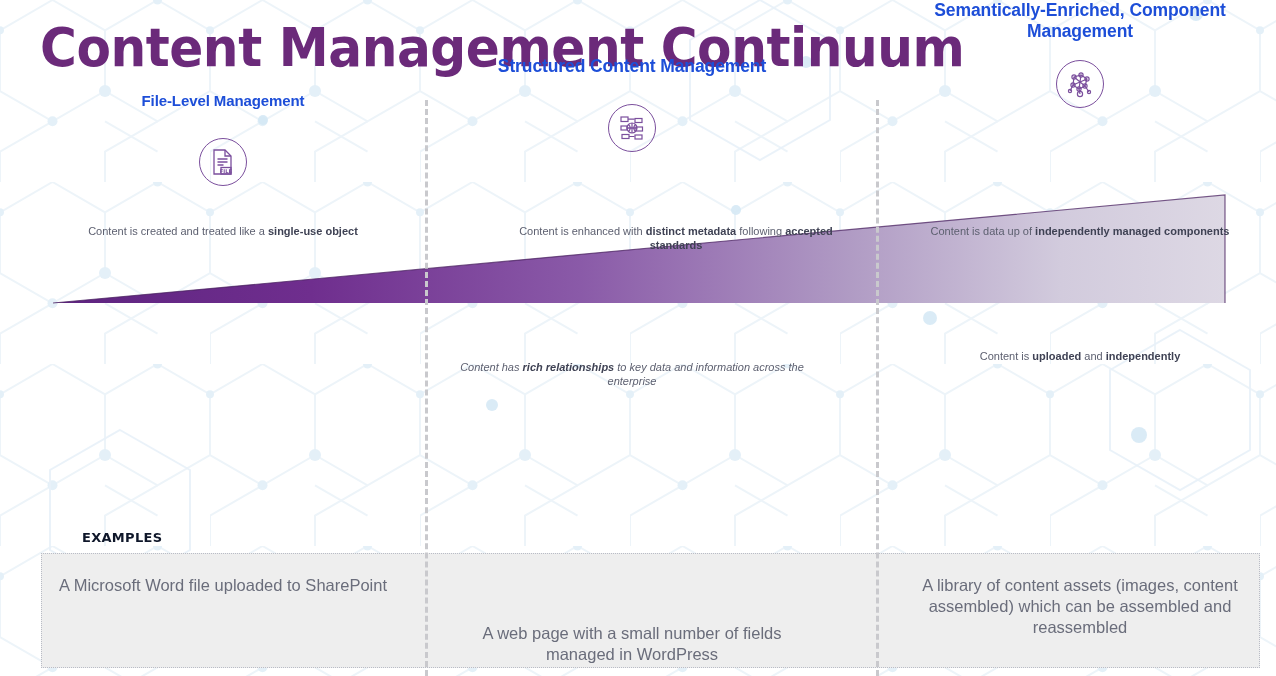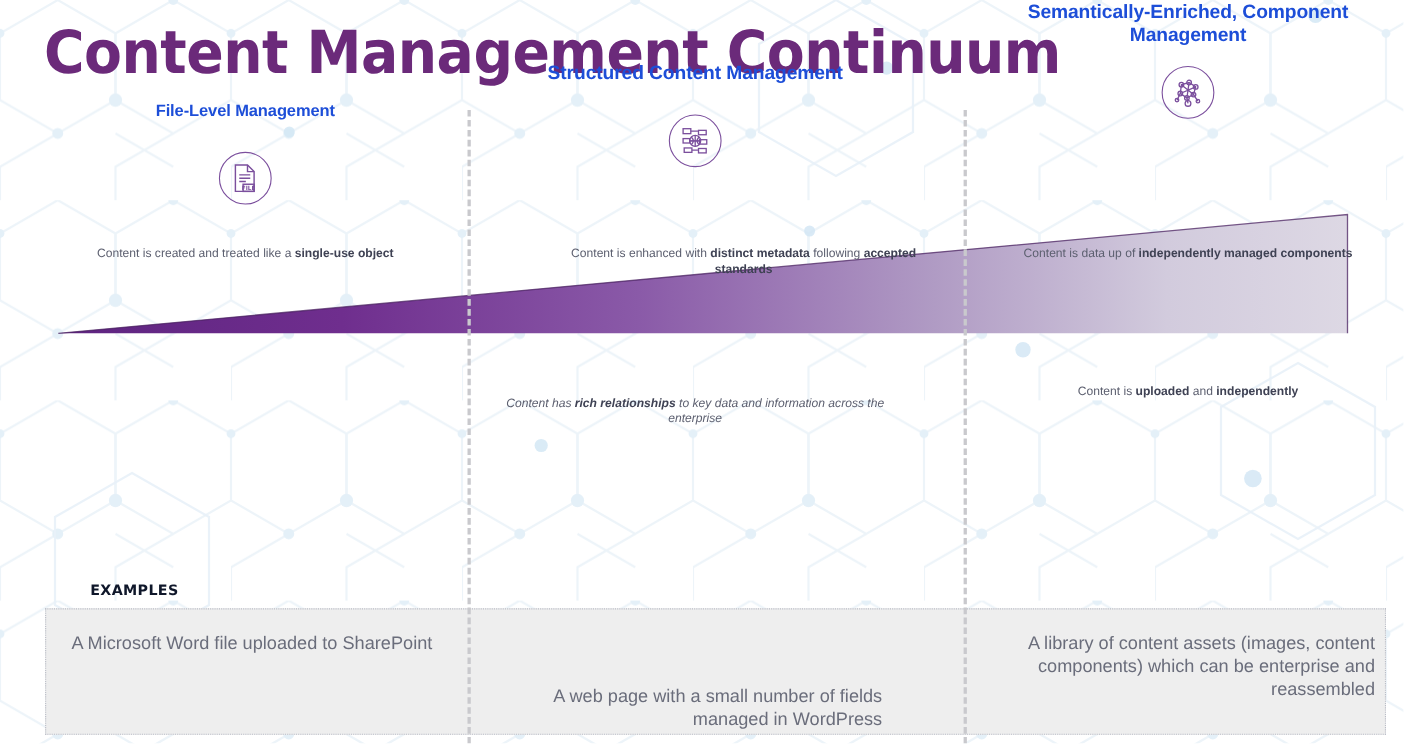--- a/index.html
+++ b/index.html
@@ -66,21 +66,21 @@
     font-size:13px; font-weight:bold; letter-spacing:0.3px;
     color:#0f172a;
     font-family:"DejaVu Sans", sans-serif;
     margin-left:41px;
   }
   #examples-box {
     position:absolute; left:41px; top:553px; width:1219px; height:115px;
     background:#eeeeee; border:1.5px dotted #b9bcc6; z-index:3;
   }
   .example-cell {
-    position:absolute; z-index:6; text-align:right;
+    position:absolute; z-index:6; text-align:center;
     font-size:16.5px; color:#6a6d7b; line-height:1.28;
   }
   #example-1 { left:53px;  width:340px; top:575px; }
   #example-2 { left:462px; width:340px; top:575px;margin-top:48px; }
   #example-3 { left:910px; width:340px; top:575px; }
 </style>
 </head>
 <body>
 
 <svg id="bg-pattern" viewBox="0 0 1276 676" width="1276" height="676">
@@ -214,13 +214,13 @@
   <div class="body-text" style="position:absolute;top:349px;left:0;width:100%;">
     <span>Content is </span><b>uploaded</b><span> and </span><b>independently</b>
   </div>
 </div>
 
 <div id="examples-label">EXAMPLES</div>
 <div id="examples-box"></div>
 
 <div class="example-cell" id="example-1">A Microsoft Word file uploaded to SharePoint</div>
 <div class="example-cell" id="example-2">A web page with a small number of fields managed in WordPress</div>
-<div class="example-cell" id="example-3">A library of content assets (images, content components) which can be enterprise and reassembled</div>
+<div class="example-cell" id="example-3">A library of content assets (images, content assembled) which can be assembled and reassembled</div>
 
 </body></html>

